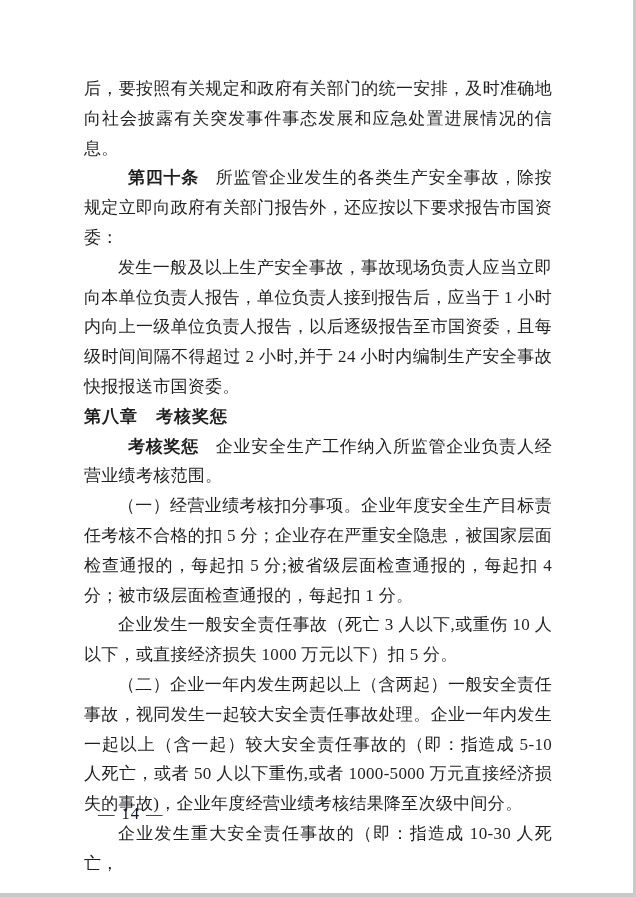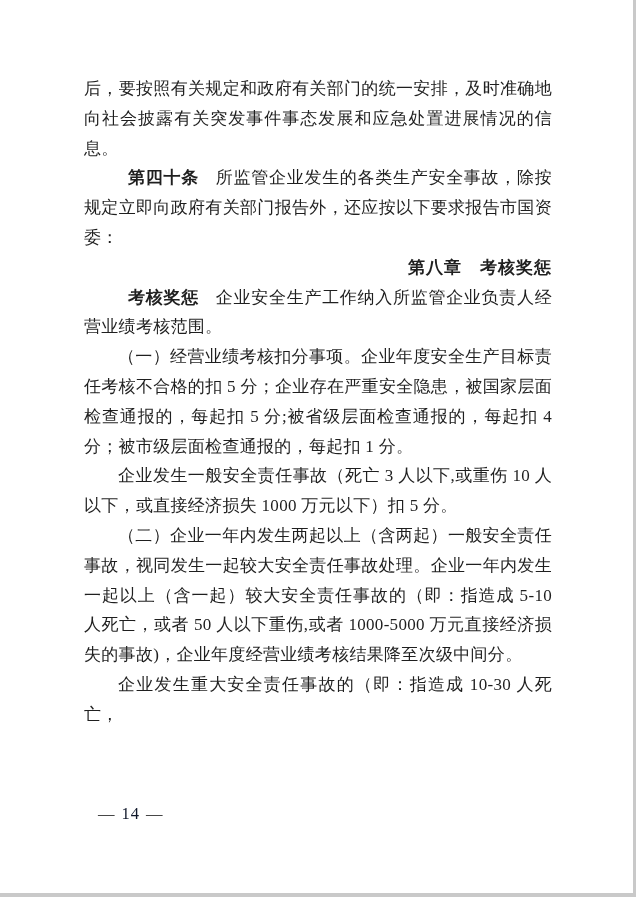--- a/index.html
+++ b/index.html
@@ -29,21 +29,21 @@
     margin: 0;
     font-size: 17px;
     line-height: 29.8px;
     text-align: justify;
     letter-spacing: 0.3px;
   }
   .content p.indent {
     text-indent: 2em;
   }
   .content p.heading {
-    text-align: right;
+    text-align: left;
     text-indent: 0;
     font-weight: 700;
     letter-spacing: 1px;
   }
   .content b.lead {
     font-weight: 700;
     margin-right: 1em;
     margin-left: 10px;
   }
   .footer {
@@ -62,20 +62,21 @@
     margin: 0 6px;
   }
 </style>
 </head>
 <body>
 
 <div class="page" style="color: rgb(31, 31, 31); background: rgb(255, 255, 255); border-right-color: rgb(201, 201, 201); border-bottom-color: rgb(201, 201, 201);">
   <div class="content" id="doc-content">
       <p class="">后，要按照有关规定和政府有关部门的统一安排，及时准确地向社会披露有关突发事件事态发展和应急处置进展情况的信息。</p>
       <p class="indent"><b class="lead">第四十条</b>所监管企业发生的各类生产安全事故，除按规定立即向政府有关部门报告外，还应按以下要求报告市国资委：</p>
+      <p class="indent">发生一般及以上生产安全事故，事故现场负责人应当立即向本单位负责人报告，单位负责人接到报告后，应当于 1 小时内向上一级单位负责人报告，以后逐级报告至市国资委，且每级时间间隔不得超过 2 小时,并于 24 小时内编制生产安全事故快报报送市国资委。</p>
       <p class="heading">第八章　考核奖惩</p>
       <p class="indent"><b class="lead">考核奖惩</b>企业安全生产工作纳入所监管企业负责人经营业绩考核范围。</p>
       <p class="indent">（一）经营业绩考核扣分事项。企业年度安全生产目标责任考核不合格的扣 5 分；企业存在严重安全隐患，被国家层面检查通报的，每起扣 5 分;被省级层面检查通报的，每起扣 4 分；被市级层面检查通报的，每起扣 1 分。</p>
       <p class="indent">企业发生一般安全责任事故（死亡 3 人以下,或重伤 10 人以下，或直接经济损失 1000 万元以下）扣 5 分。</p>
       <p class="indent">（二）企业一年内发生两起以上（含两起）一般安全责任事故，视同发生一起较大安全责任事故处理。企业一年内发生一起以上（含一起）较大安全责任事故的（即：指造成 5-10 人死亡，或者 50 人以下重伤,或者 1000-5000 万元直接经济损失的事故)，企业年度经营业绩考核结果降至次级中间分。</p>
       <p class="indent">企业发生重大安全责任事故的（即：指造成 10-30 人死亡，</p>
     </div>
   <div class="footer">
     <span class="dash">—</span><span class="num" style="color: #0f172a; margin-top: 16px;">14</span><span class="dash">—</span>
   </div>

